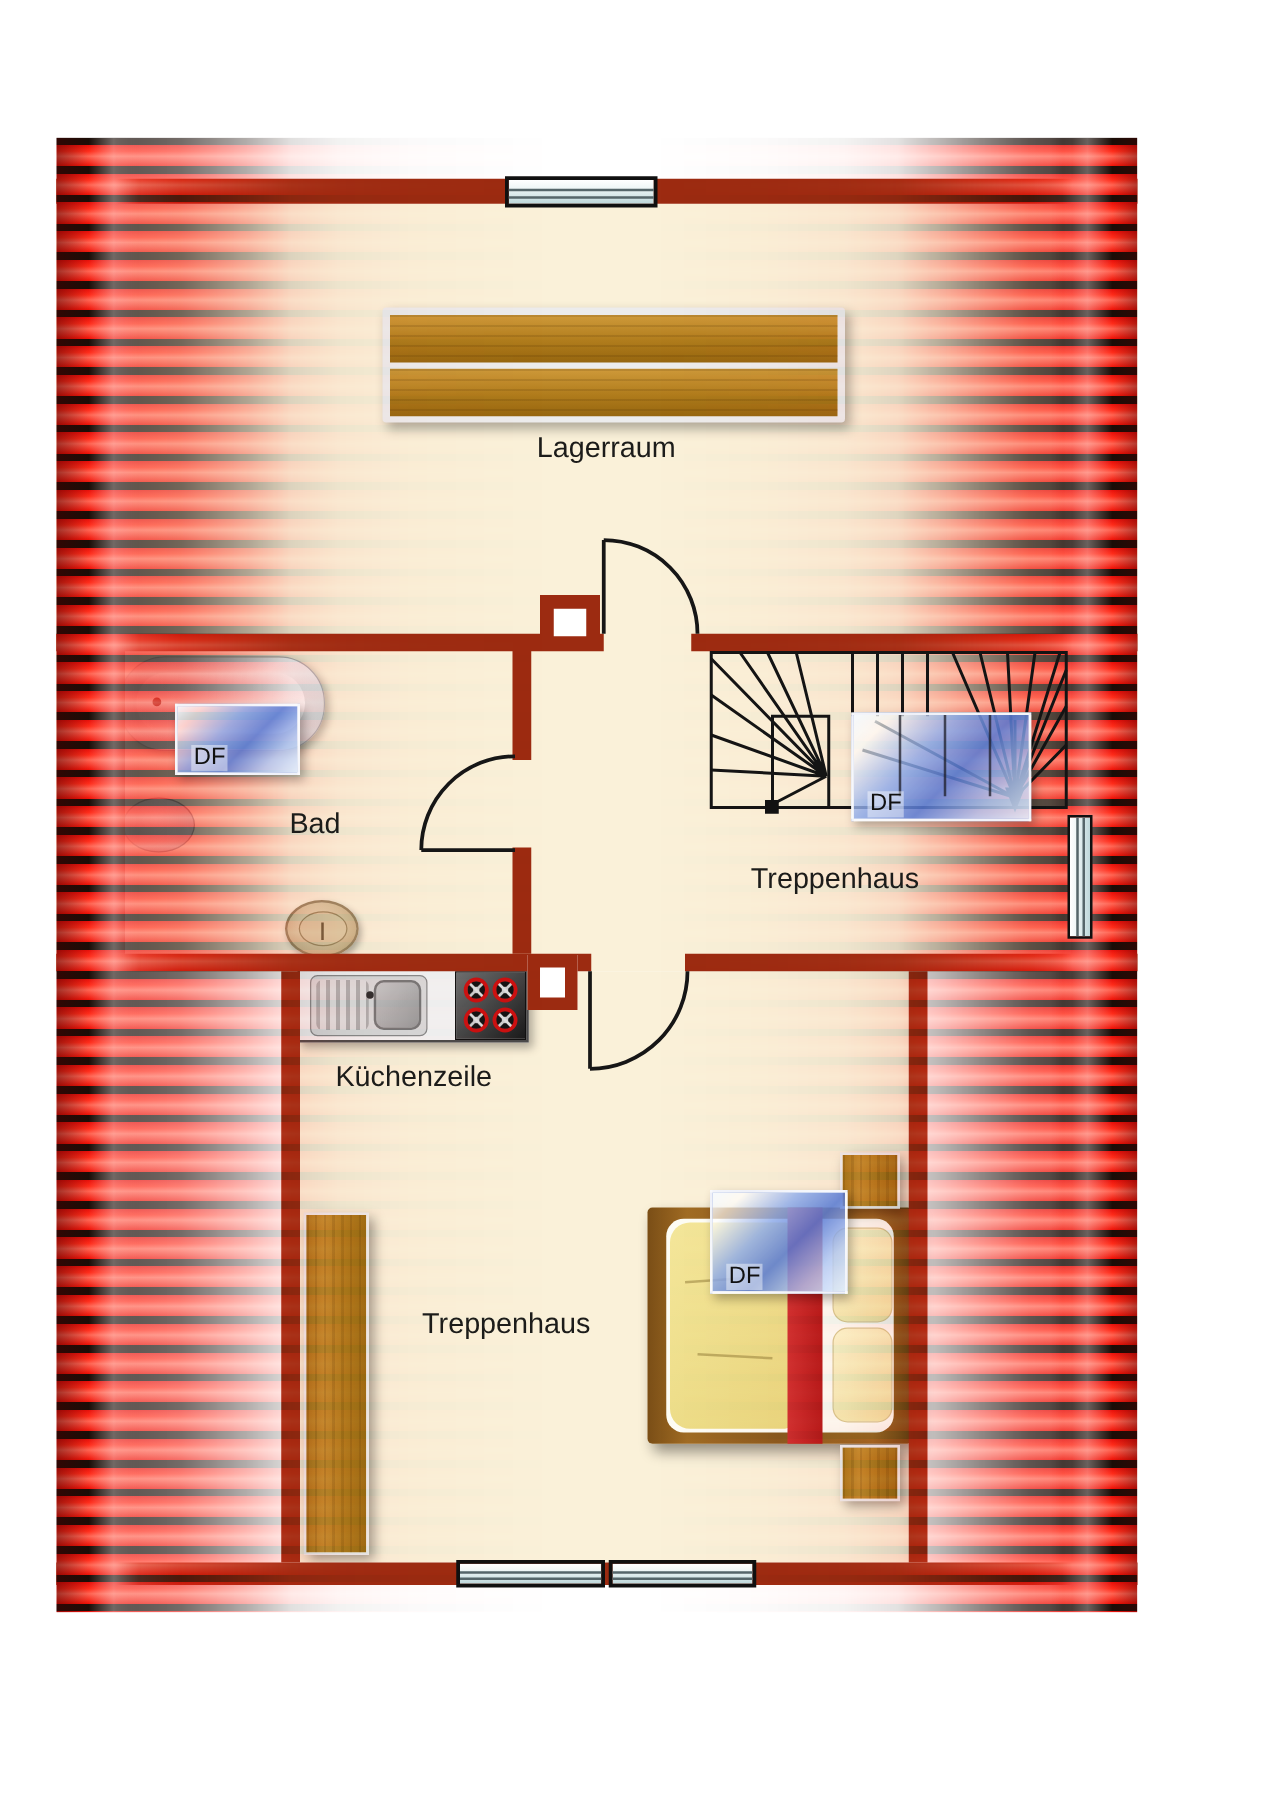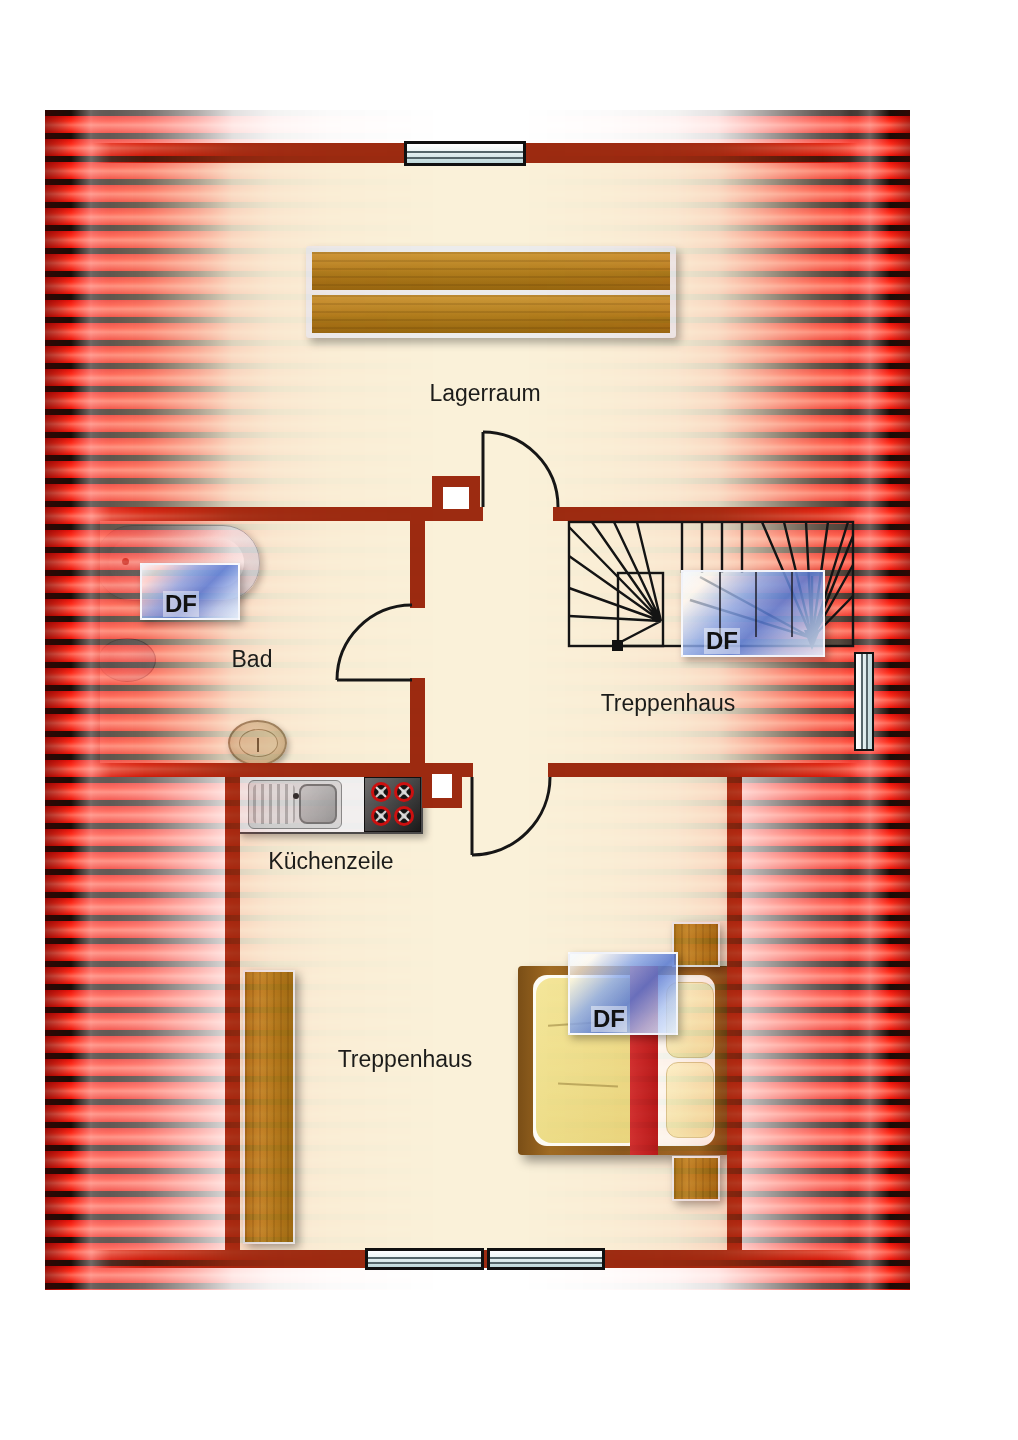--- a/index.html
+++ b/index.html
@@ -32,22 +32,22 @@
        background:linear-gradient(180deg,#ffffff 0%,#eef6f6 35%,#bdd7da 100%);}
   .win .pl{position:absolute;left:0;right:0;height:2px;background:#55666a;}
   .vwin{position:absolute;border:2px solid #101010;box-sizing:border-box;z-index:50;
        background:linear-gradient(90deg,#ffffff 0%,#eef6f6 35%,#bdd7da 100%);}
   .vwin .pv{position:absolute;top:0;bottom:0;width:2px;background:#55666a;}
   
   .df{position:absolute;z-index:52;border:2px solid rgba(250,250,252,.92);box-sizing:border-box;
       background:linear-gradient(135deg, rgba(245,250,255,.95) 0%, rgba(255,255,255,.65) 14%,
                  rgba(140,170,235,.82) 38%, rgba(88,122,212,.85) 58%, rgba(175,198,245,.8) 80%, rgba(225,238,255,.88) 100%);
       box-shadow:3px 4px 8px rgba(0,0,0,.30);}
-  .df .df-label{position:absolute;left:21px;bottom:1px;font-size:24px;color:#111;line-height:1.1;
-      background:rgba(255,255,255,.45);padding:0 2px;font-weight:bold;}
+  .df .df-label{position:absolute;left:11px;bottom:1px;font-size:19px;color:#111;line-height:1.1;
+      background:rgba(255,255,255,.45);padding:0 2px;}
   .df .mull{position:absolute;top:0;bottom:18px;width:2px;background:rgba(30,30,40,.75);}
   
   .label{position:absolute;z-index:55;font-size:23px;color:#1c1c1a;white-space:nowrap;
          transform:translate(-50%,-50%);}
   
   .furn{position:absolute;z-index:10;}
   .wood{background:
       repeating-linear-gradient(90deg, rgba(80,50,0,.16) 0 2px, rgba(0,0,0,0) 2px 7px),
       linear-gradient(90deg,#a9761a,#c28c2c 30%,#b27d1d 60%,#9c6c12);
       border:2px solid #ececec;box-shadow:4px 4px 9px rgba(0,0,0,.35);box-sizing:border-box;}
@@ -196,19 +196,19 @@
   <div class="df" style="left:681px;top:570px;width:144px;height:87px">
     <div class="mull" style="left:36px"></div>
       <div class="mull" style="left:72px"></div>
       <div class="mull" style="left:108px"></div>
     <span class="df-label">DF</span>
   </div>
   <div class="df" style="left:568px;top:952px;width:110px;height:83px">
     <span class="df-label">DF</span>
   </div>
 
-  <div class="label" style="left:485px;top:393px">Lagerraum</div>
+  <div class="label" style="left:485px;top:358px">Lagerraum</div>
   <div class="label" style="left:252px;top:659px">Bad</div>
   <div class="label" style="left:668px;top:703px">Treppenhaus</div>
   <div class="label" style="left:331px;top:861px">Küchenzeile</div>
   <div class="label" style="left:405px;top:1059px">Treppenhaus</div>
 
 </div>
 
 </body></html>

